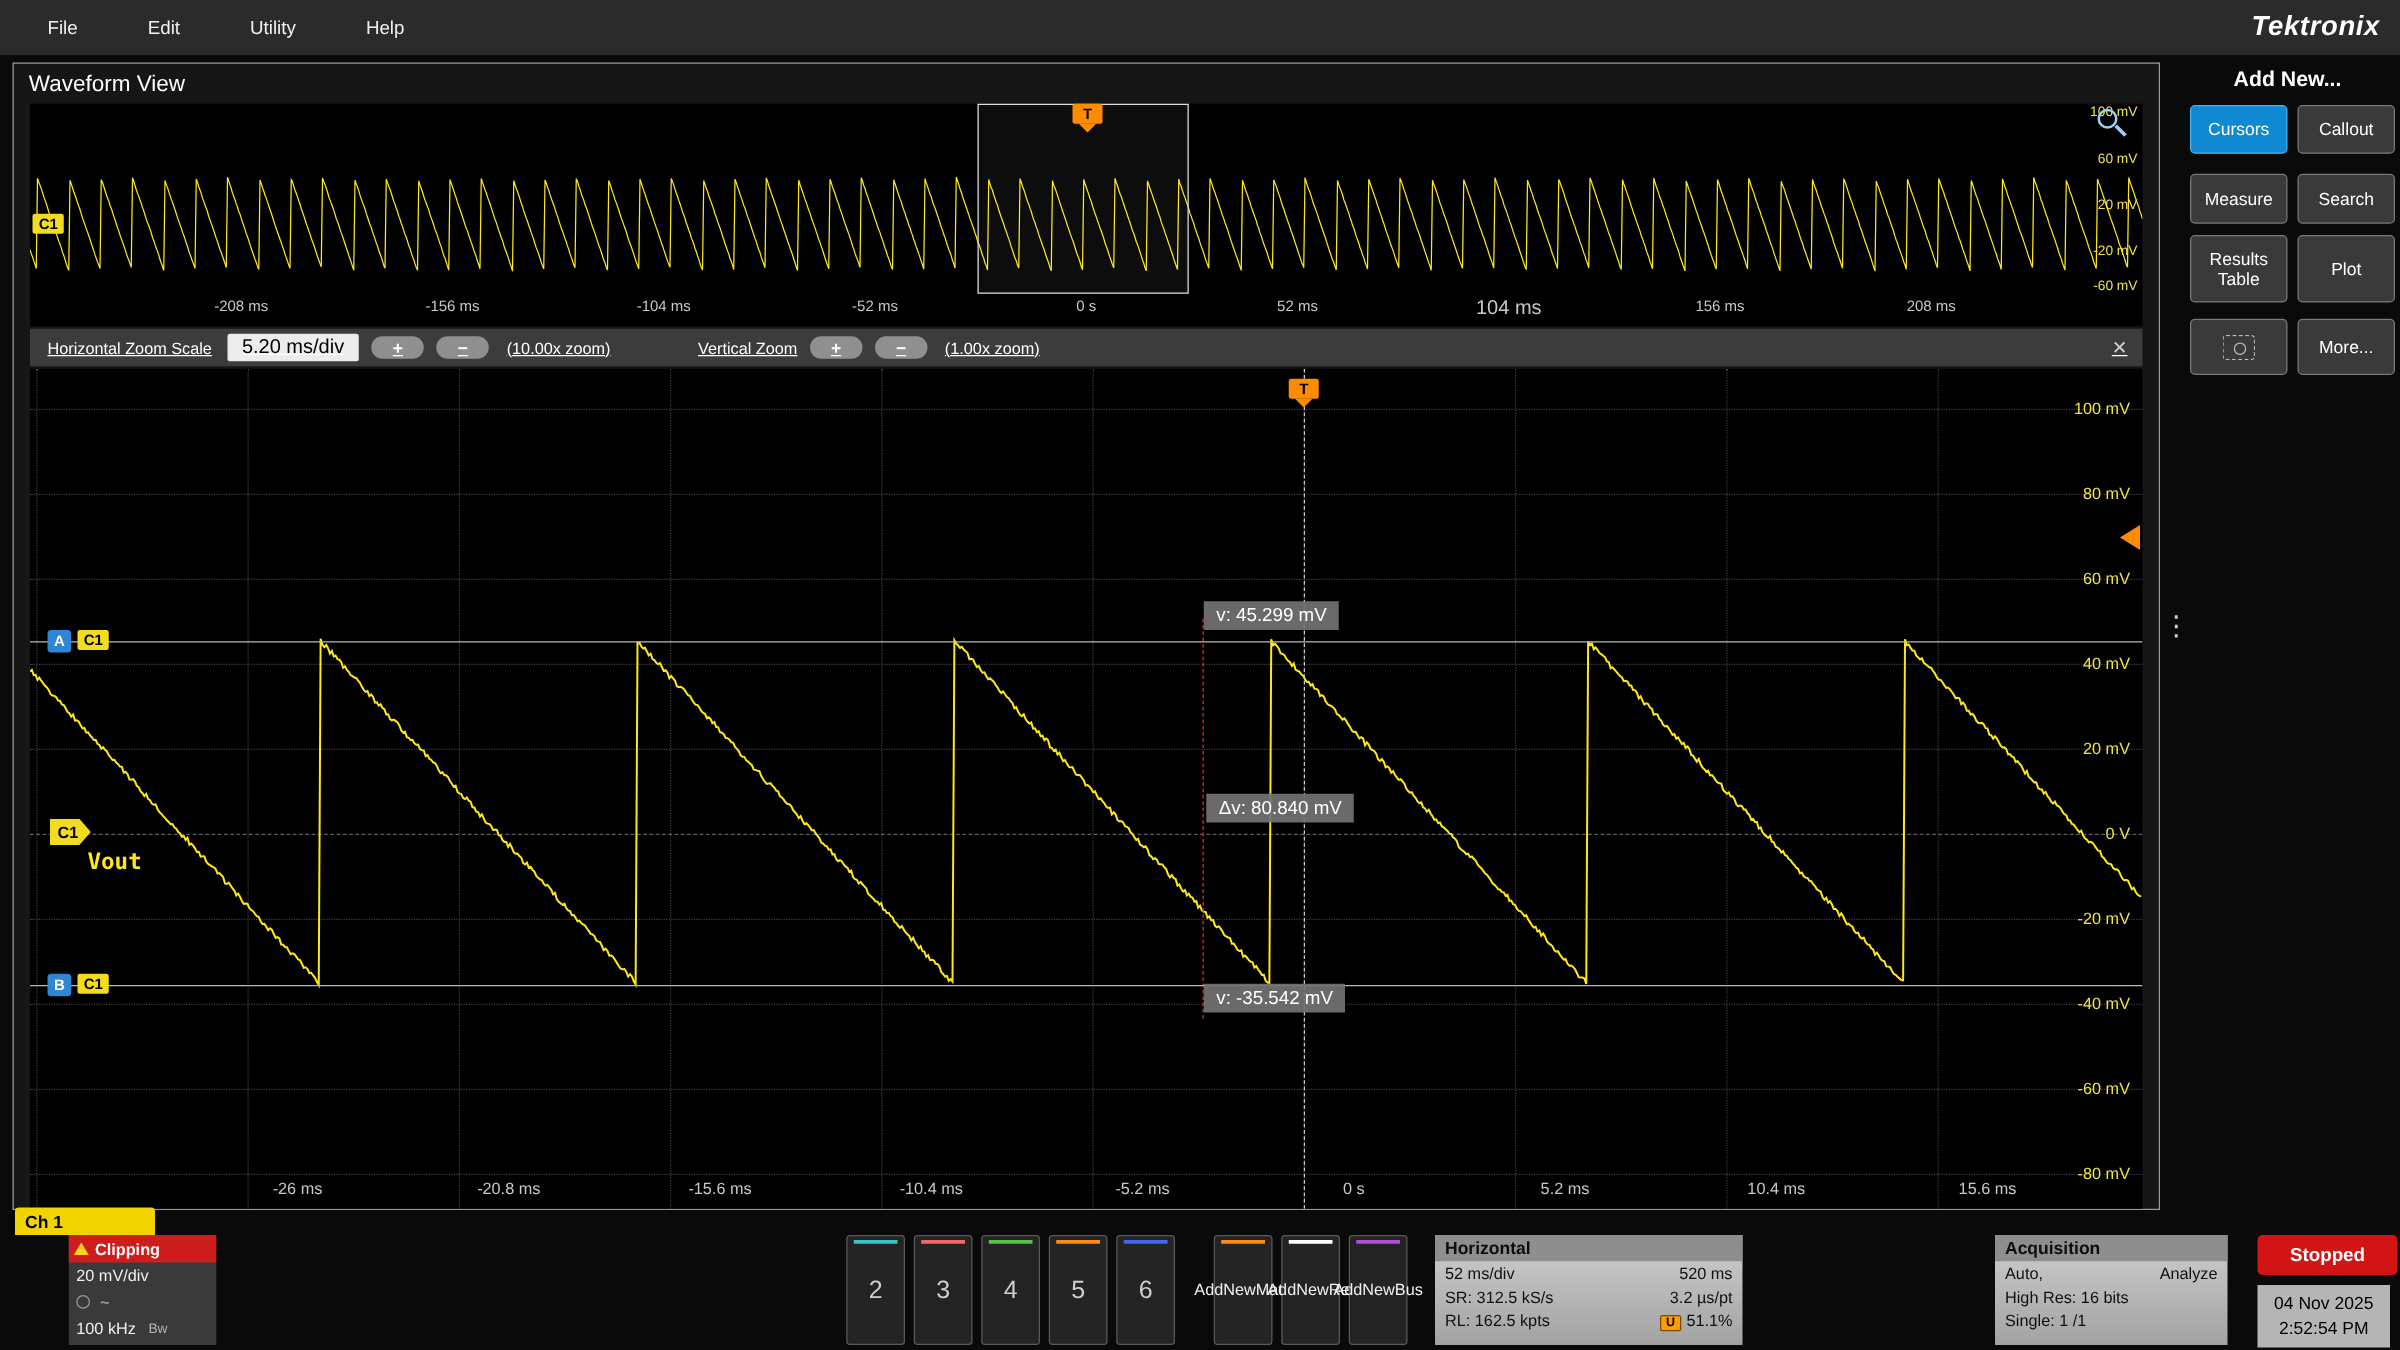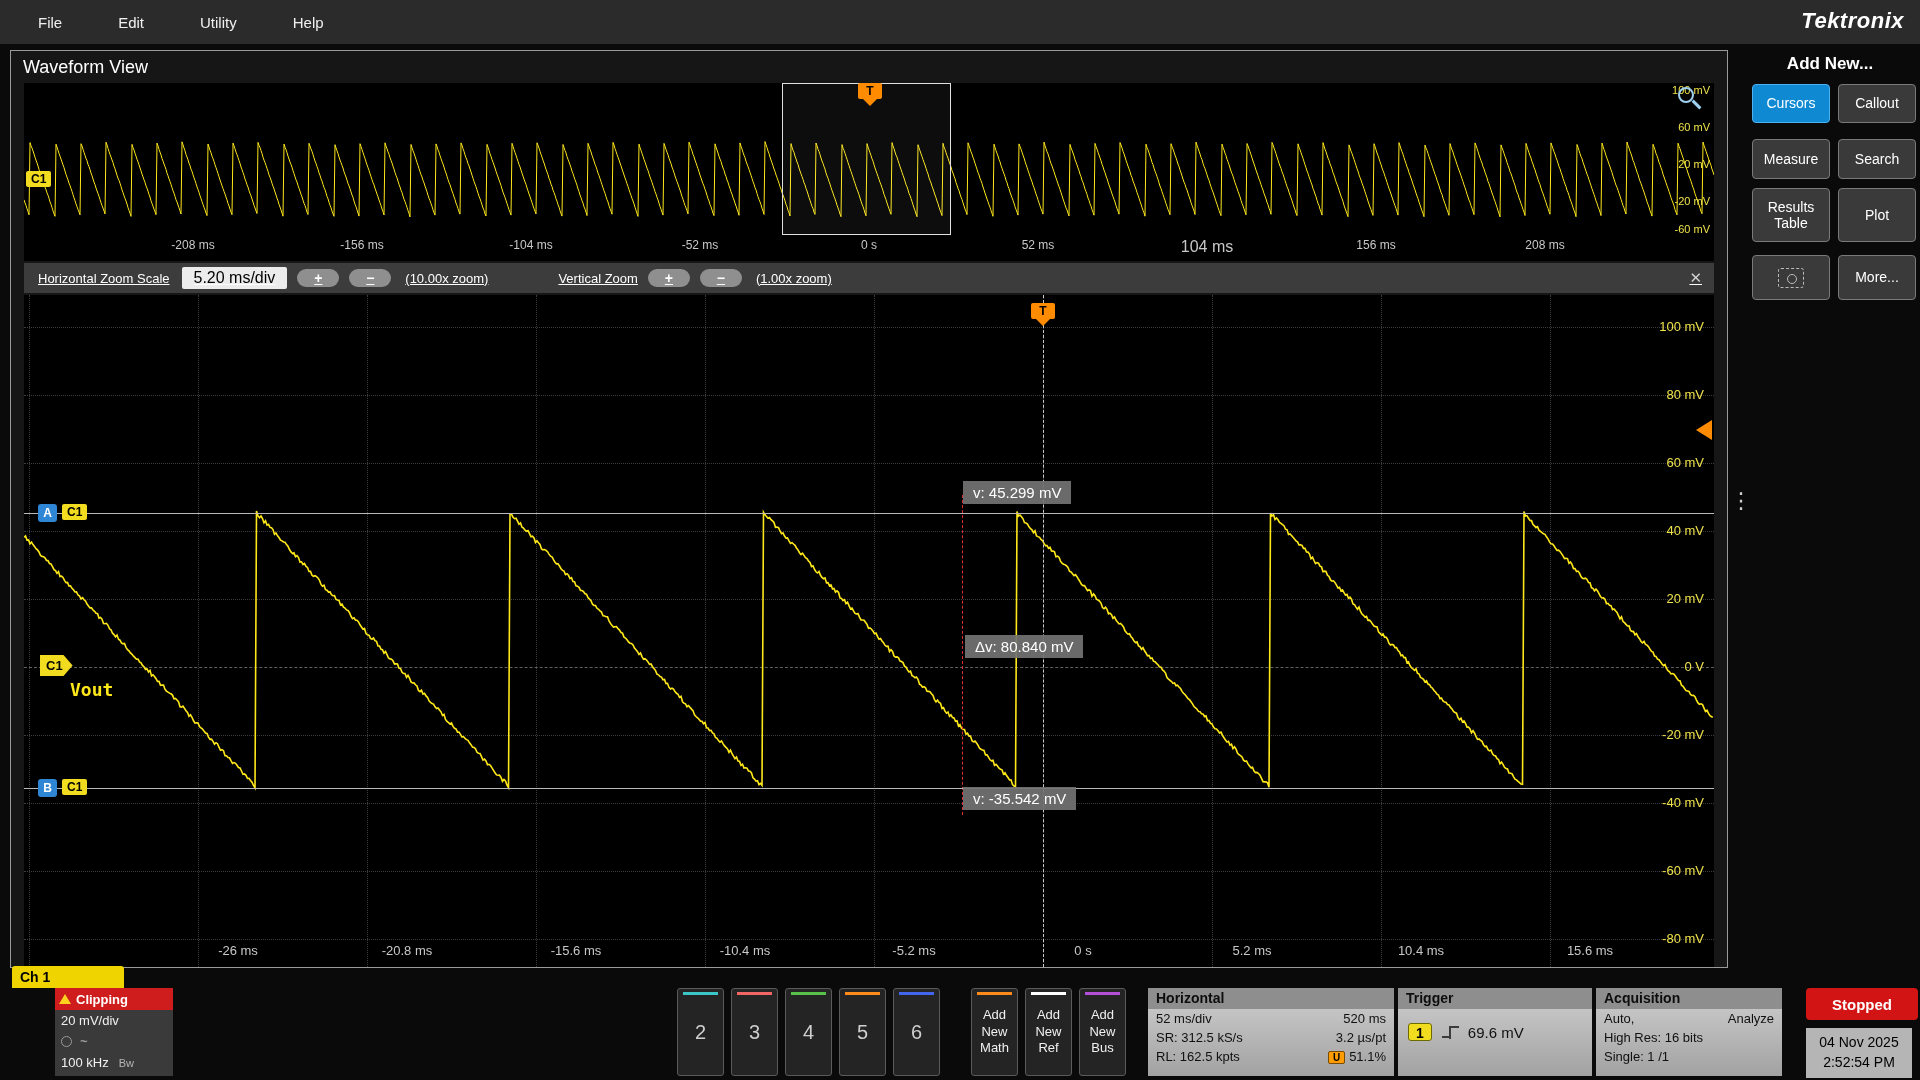--- a/index.html
+++ b/index.html
@@ -106,21 +106,21 @@
     border-radius:50%; margin-right:8px; }
   .mini-wave { color:#9a9a9a; font-size:13px; font-weight:bold; margin-right:6px; }
   .bw-icon { color:#b5b5b5; font-size:11px; margin-left:10px; }
 
   .chbtn { position:absolute; top:988px; width:47px; height:88px; background:#242424;
     border:1px solid #5a5a5a; border-radius:3px; color:#cfcfcf; font-size:20px;
     display:flex; align-items:center; justify-content:center; }
   .chbtn::before { content:''; position:absolute; top:3px; left:5px; right:5px; height:3px; background:var(--c); }
   .addbtn { position:absolute; top:988px; width:47px; height:88px; background:#242424;
     border:1px solid #5a5a5a; border-radius:3px; color:#f0f0f0; font-size:13px;
-    display:flex; flex-direction:column; align-items:center; justify-content:center; line-height:1.3; }
+    display:flex; flex-direction:row; align-items:center; justify-content:center; line-height:1.3; }
   .addbtn::before { content:''; position:absolute; top:3px; left:5px; right:5px; height:3px; background:var(--c); }
 
   .info-panel { position:absolute; top:988px; height:88px; background:linear-gradient(#cfcfcf,#a2a2a2); }
   .info-header { font-weight:bold; font-size:14px; color:#0d0d0d; padding:2px 8px;
     background:#8e8e8e; height:21px; }
   .info-row { display:flex; justify-content:space-between; padding:2px 8px;
     font-size:13px; color:#101010; }
   .t1-badge { background:#f2dc1f; color:#000; font-weight:bold; font-size:14px;
     padding:0 7px; height:18px; line-height:18px; border-radius:3px; border:1px solid #6b6b00; }
   .slope { position:relative; width:16px; height:14px; display:inline-block; }
@@ -339,28 +339,20 @@
       <span>3.2 µs/pt</span>
     </div>
     <div class="info-row">
       <span>RL: 162.5 kpts</span>
       <span>
         <span class="upos">U</span><span>51.1%</span>
       </span>
     </div>
   </div>
 
-  <div class="info-panel" style="left:1398px; width:194px;">
-    <div class="info-header">Trigger</div>
-    <div class="trig-body">
-      <span class="t1-badge">1</span>
-      <span class="slope"></span>
-      <span>69.6 mV</span>
-    </div>
-  </div>
 
   <div class="info-panel" style="left:1596px; width:186px;">
     <div class="info-header">Acquisition</div>
     <div class="info-row">
       <span>Auto,</span>
       <span>Analyze</span>
     </div>
     <div class="info-row">
       <span>High Res: 16 bits</span>
     </div>

